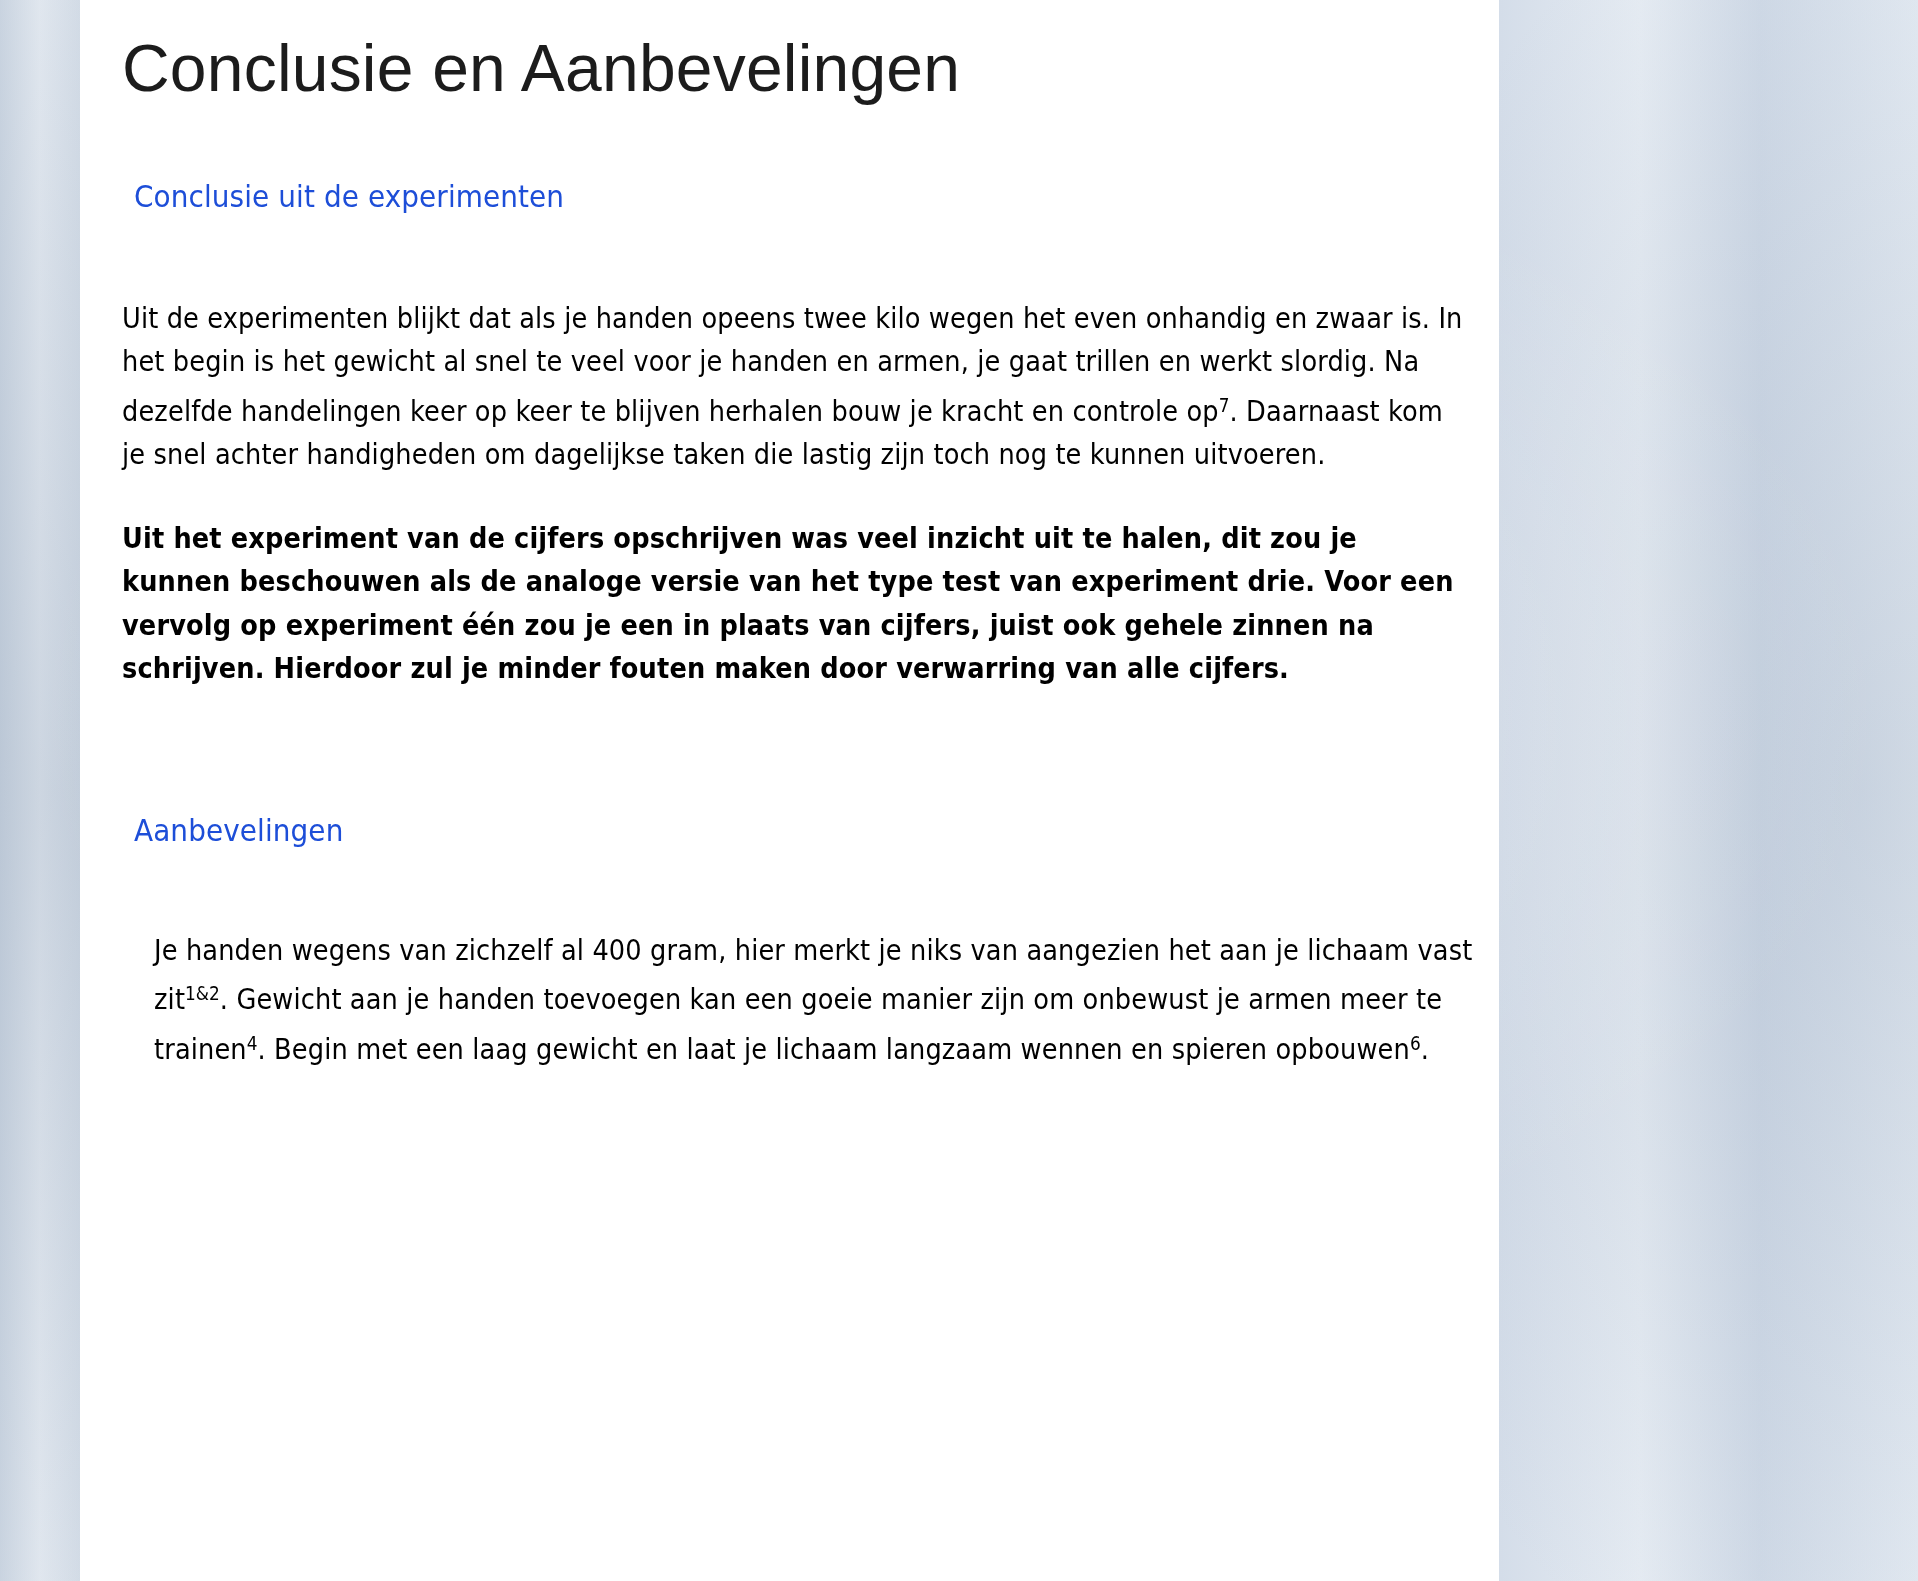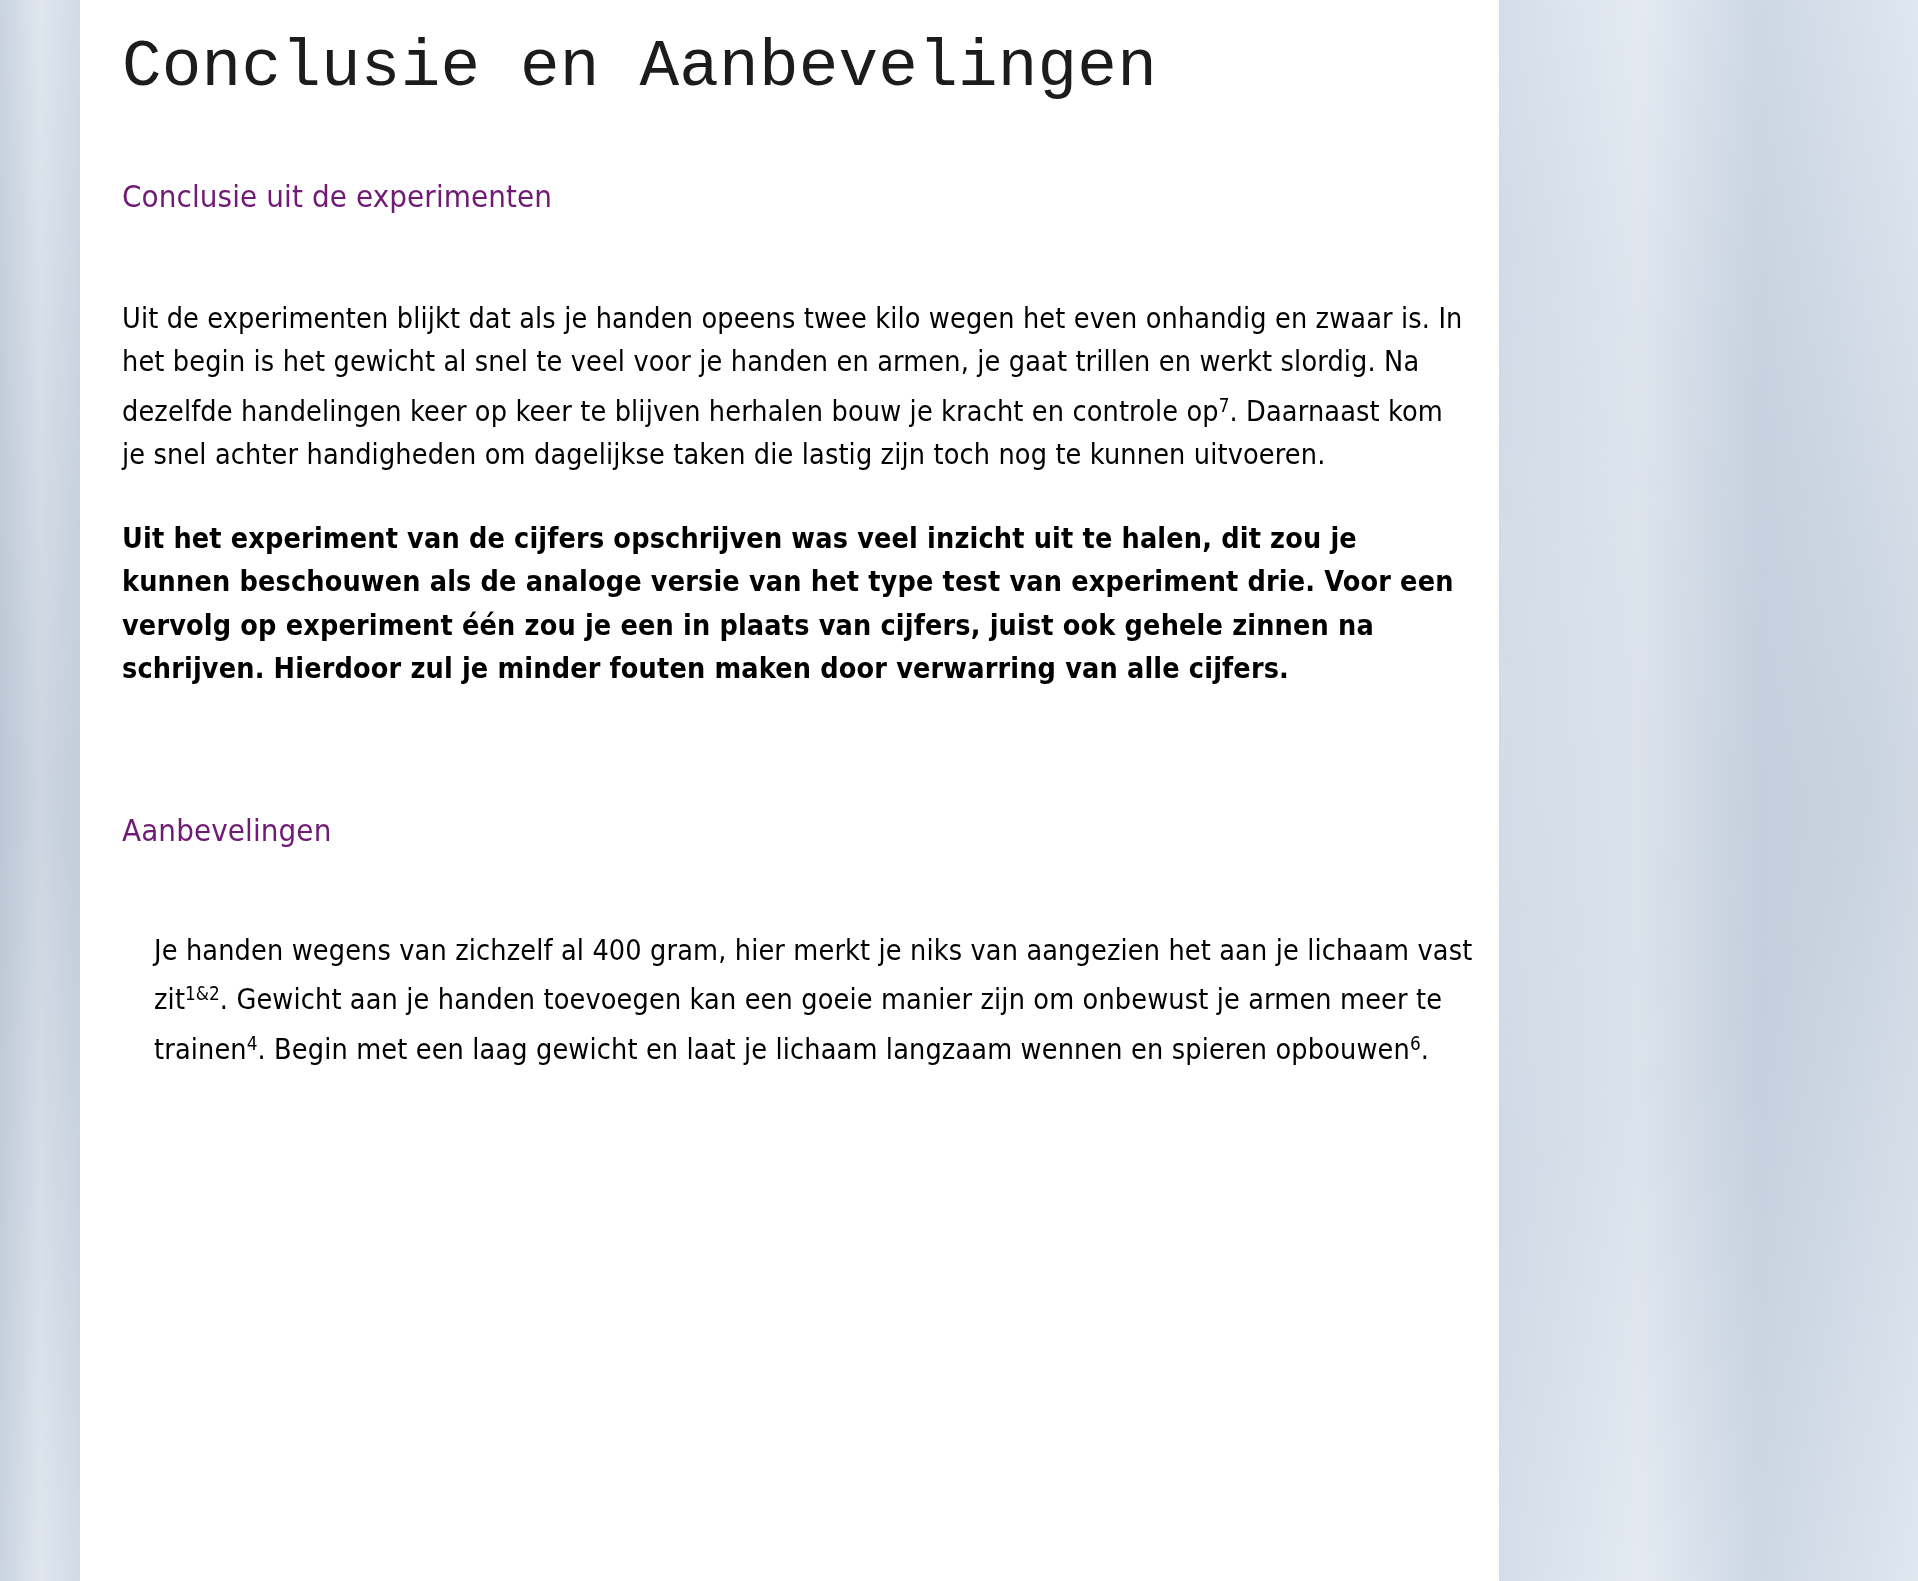--- a/index.html
+++ b/index.html
@@ -81,37 +81,37 @@
     width: 1350px;
     height: 100%;
   }
 
   
   .doc-title {
     position: absolute;
     left: 0;
     top: 30px;
     margin: 0;
-    font-family: Liberation Mono, monospace;
+    font-family: Liberation Sans, sans-serif;
     font-weight: 400;
     font-size: 66px;
     letter-spacing: 0.2px;
     color: #1c1c1c;
     white-space: nowrap;
   }
 
   .section-heading {
     position: absolute;
-    left: 0;
+    left: 12px;
     margin: 0;
     font-family: "DejaVu Sans Condensed", "Liberation Sans Narrow", "Liberation Sans", sans-serif;
     font-weight: 400;
     font-size: 31px;
     letter-spacing: 0.1px;
-    color: #701a75;
+    color: #1d4ed8;
     white-space: nowrap;
   }
   #heading-conclusie { top: 178px; }
   #heading-aanbevelingen { top: 812px; }
 
   .body-block {
     position: absolute;
     left: 0;
     width: 1345px;
     font-family: "DejaVu Sans Condensed", "Liberation Sans Narrow", "Liberation Sans", sans-serif;

